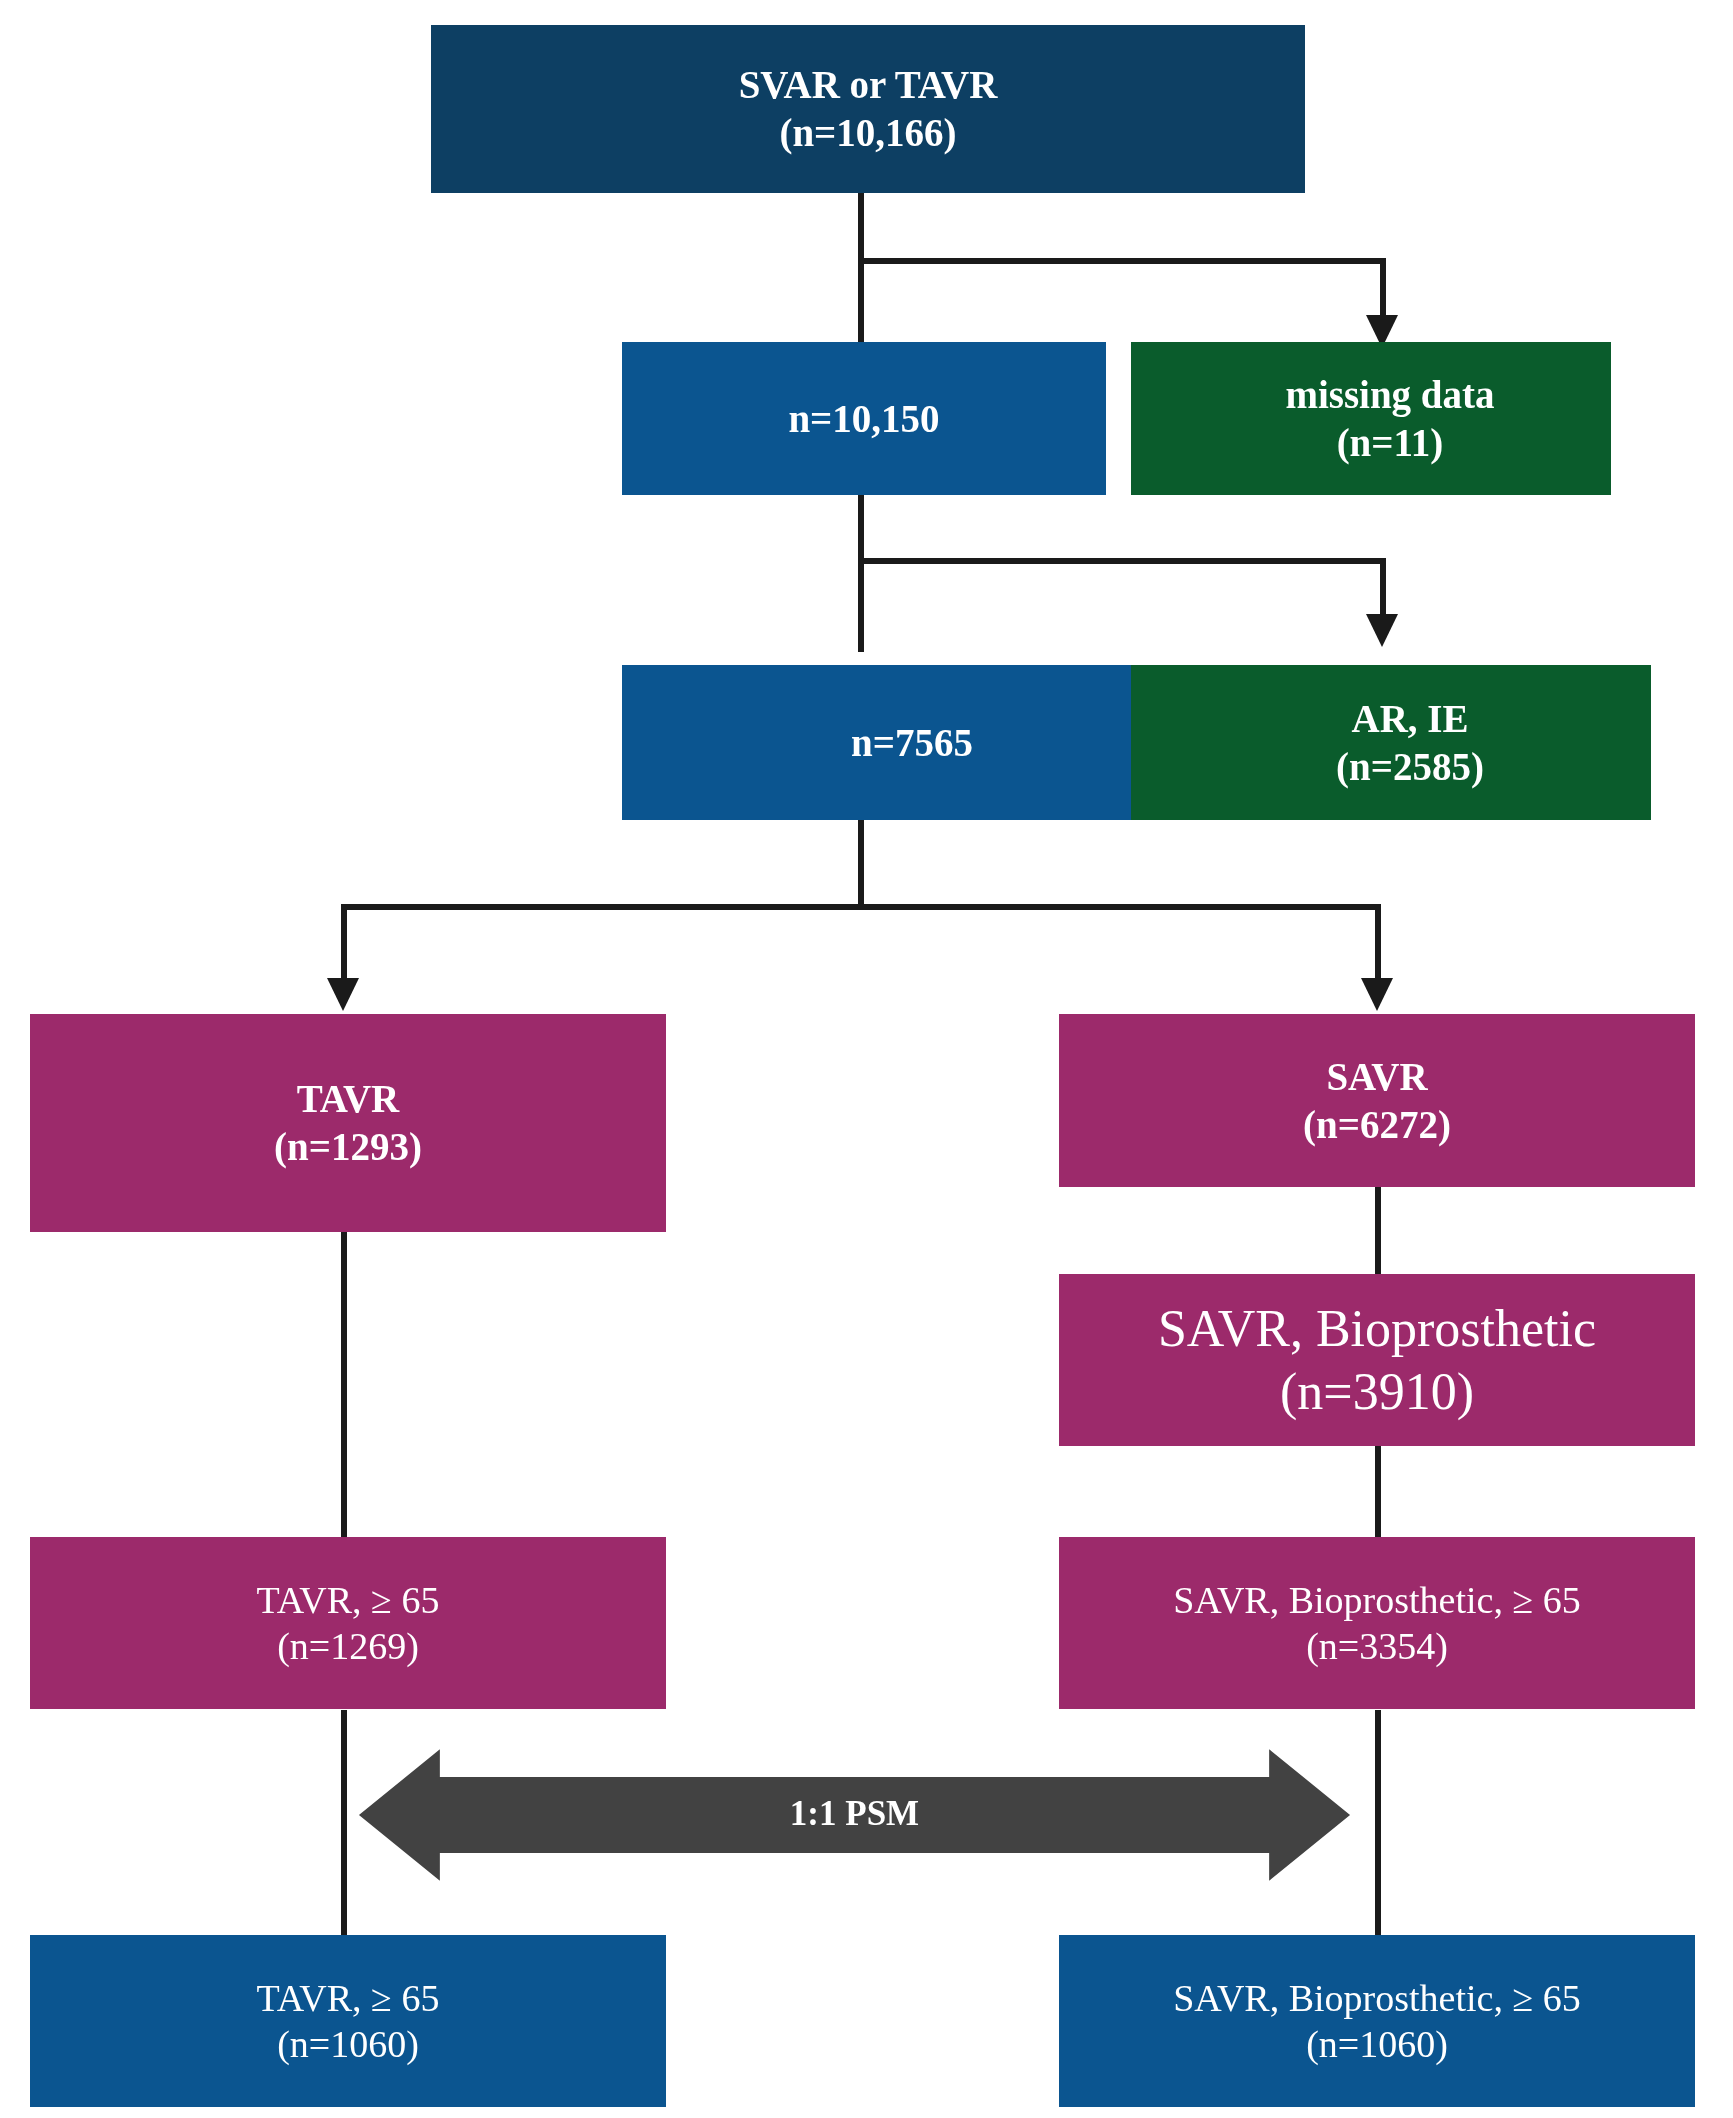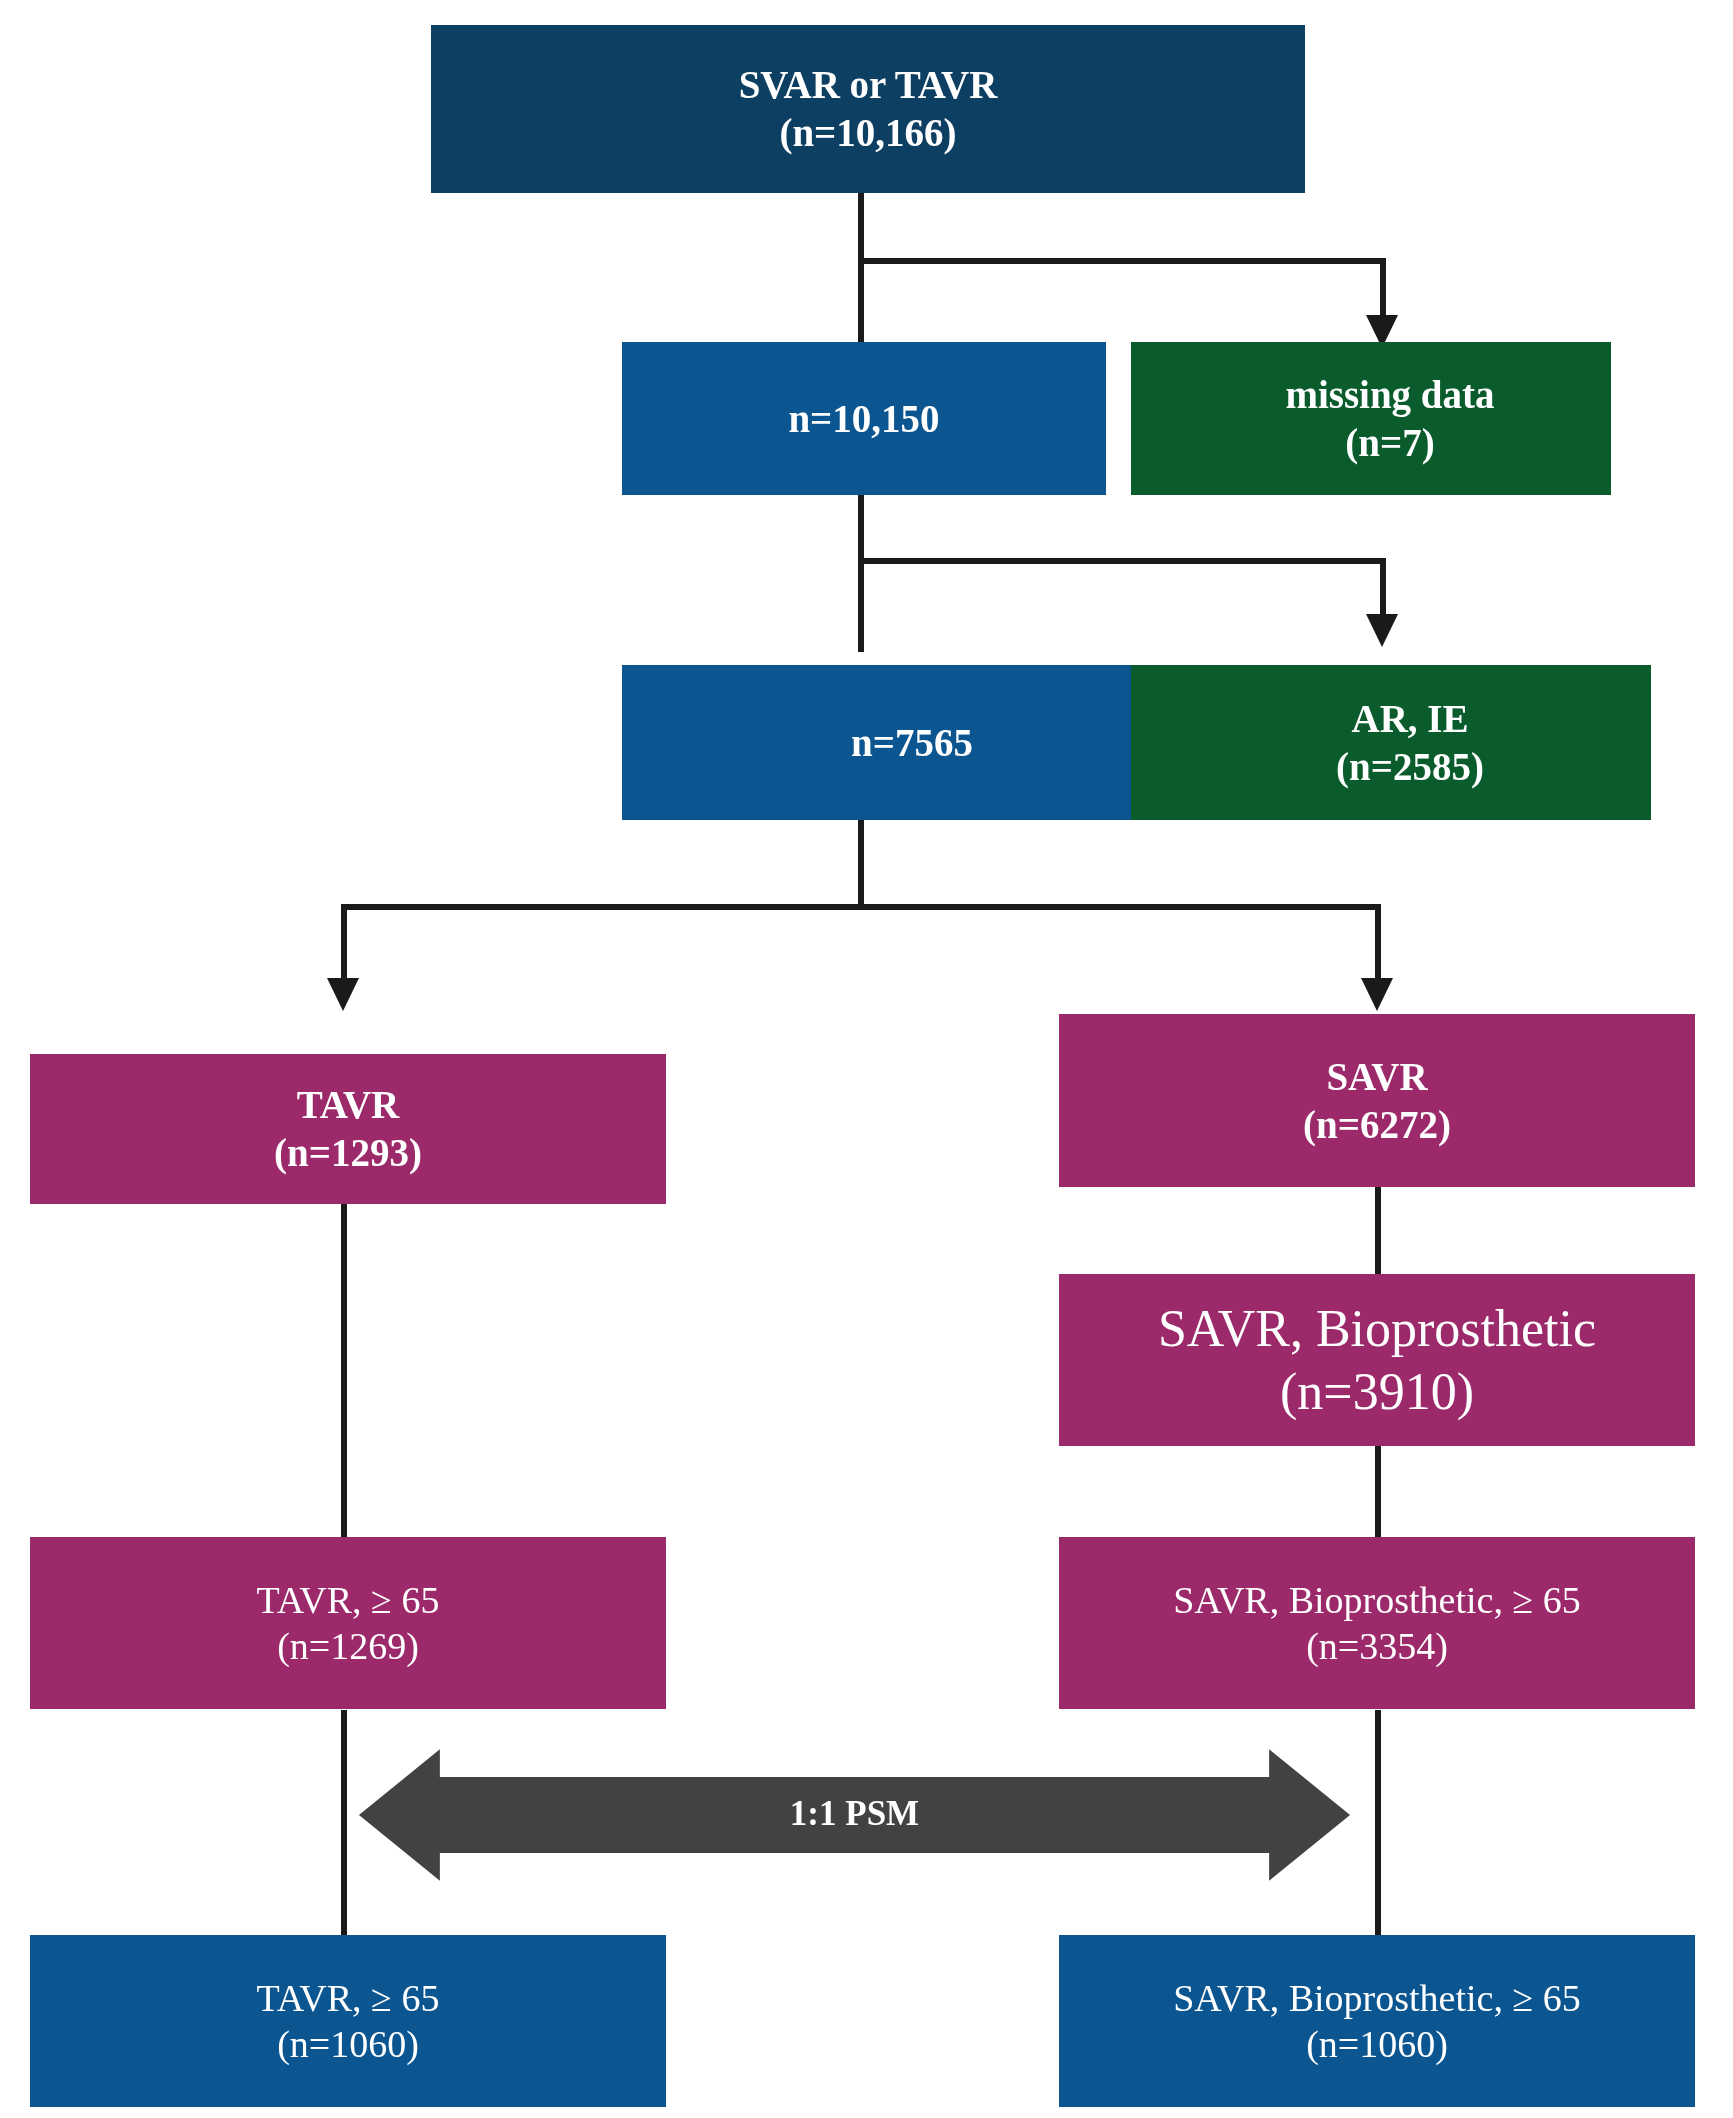--- a/index.html
+++ b/index.html
@@ -129,33 +129,33 @@
     <span class="line1">SVAR or TAVR</span>
     <span class="line2">(n=10,166)</span>
   </div>
 
   <div class="node blue bold" style="left:622px; top:342px; width:484px; height:153px; font-size:39px;">
     <span class="line1">n=10,150</span>
   </div>
 
   <div class="node green bold" style="left:1131px; top:342px; width:480px; height:153px; font-size:39px;">
     <span class="line1">missing data</span>
-    <span class="line2">(n=7)</span>
+    <span class="line2">(n=11)</span>
   </div>
 
   <div class="node blue bold" style="left:622px; top:665px; width:580px; height:155px; font-size:39px;">
     <span class="line1">n=7565</span>
   </div>
 
   <div class="node green bold" style="left:1131px; top:665px; width:520px; height:155px; font-size:39px;">
     <span class="line1">AR, IE</span>
     <span class="line2">(n=2585)</span>
   </div>
 
-  <div class="node magenta bold" style="left:30px; top:1014px; width:636px; height:150px; font-size:39px;margin-top:40px;">
+  <div class="node magenta bold" style="left:30px; top:1014px; width:636px; height:218px; font-size:39px;">
     <span class="line1">TAVR</span>
     <span class="line2">(n=1293)</span>
   </div>
 
   <div class="node magenta bold" style="left:1059px; top:1014px; width:636px; height:173px; font-size:39px;">
     <span class="line1">SAVR</span>
     <span class="line2">(n=6272)</span>
   </div>
 
   <div class="node magenta" style="left:1059px; top:1274px; width:636px; height:172px; font-size:52px;">

